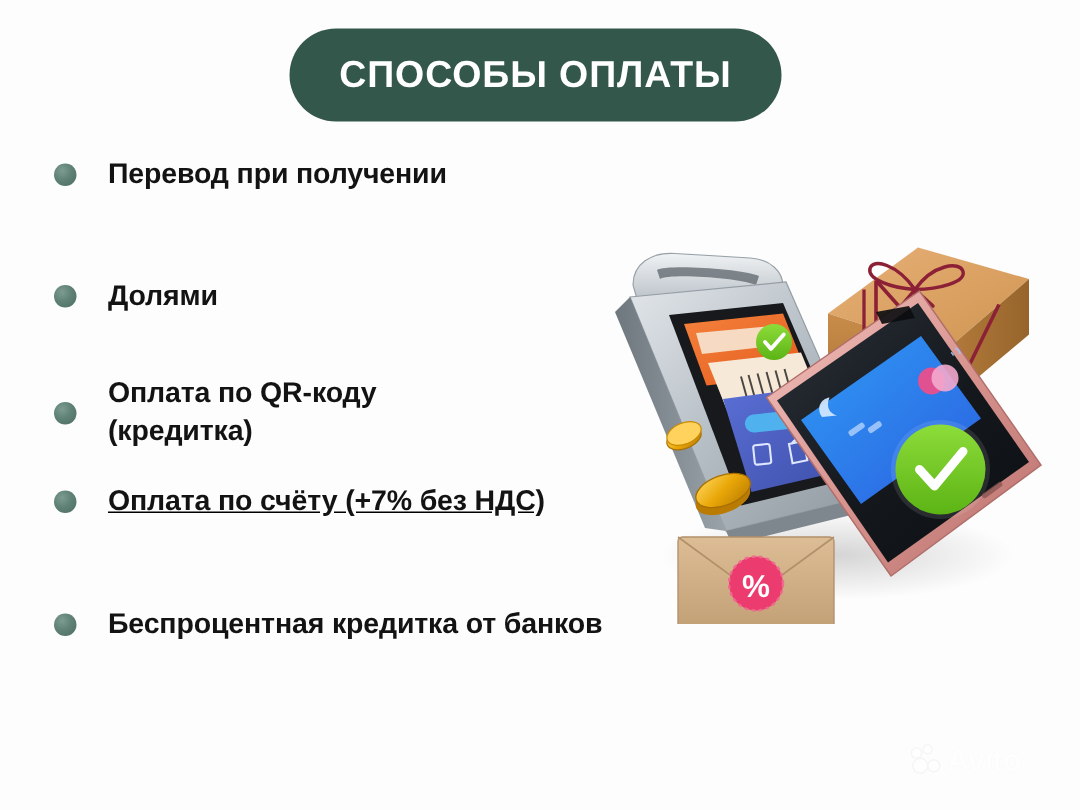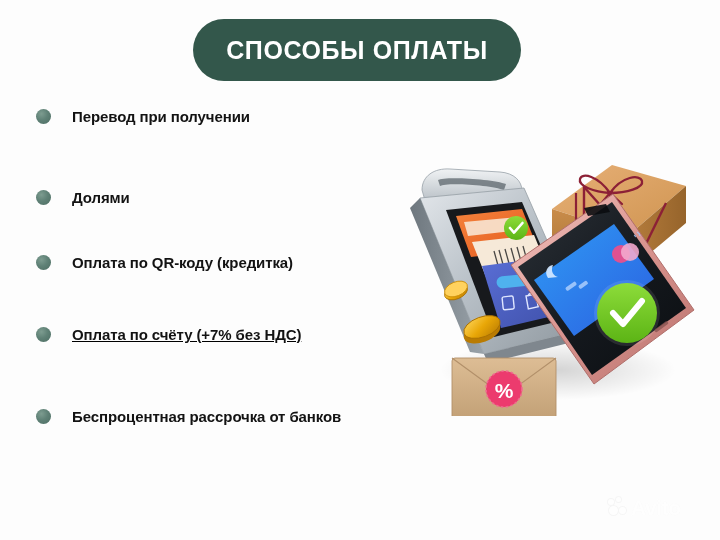--- a/index.html
+++ b/index.html
@@ -66,21 +66,21 @@
   .bullet {
     flex: 0 0 auto;
     width: 15px;
     height: 15px;
     border-radius: 50%;
     background: radial-gradient(circle at 36% 32%, #7d9c90 0%, #5f8176 45%, #4d6d62 100%);
     margin-right: 21px;
   }
 
   .item-label {
-    font-size: 15px;
+    font-size: 19px;
     font-weight: bold;
     color: #131313;
     line-height: 25px;
     letter-spacing: -0.1px;
   }
 
   .item-1 { top: 0px; }
   .item-2 { top: 81px; text-align: right; }
   .item-3 { top: 146px; }
   .item-4 { top: 218px; text-decoration: underline; }
@@ -160,21 +160,21 @@
       <span class="item-label" style="max-width:260px;">Оплата по QR-коду (кредитка)</span>
     </div>
 
     <div class="list-item item-4">
       <span class="bullet"></span>
       <span class="item-label" style="max-width:300px;">Оплата по счёту (+7% без НДС)</span>
     </div>
 
     <div class="list-item item-5">
       <span class="bullet"></span>
-      <span class="item-label" style="max-width:330px;">Беспроцентная рассрочка от банков</span>
+      <span class="item-label" style="max-width:330px;">Беспроцентная кредитка от банков</span>
     </div>
 
   </div>
 
   <div class="illustration">
     <svg viewBox="0 0 312 270" xmlns="http://www.w3.org/2000/svg">
       <defs>
         <linearGradient id="posBody" x1="0" y1="0" x2="1" y2="1">
           <stop offset="0%" stop-color="#e2e6ea"></stop>
           <stop offset="45%" stop-color="#b8c0c7"></stop>

